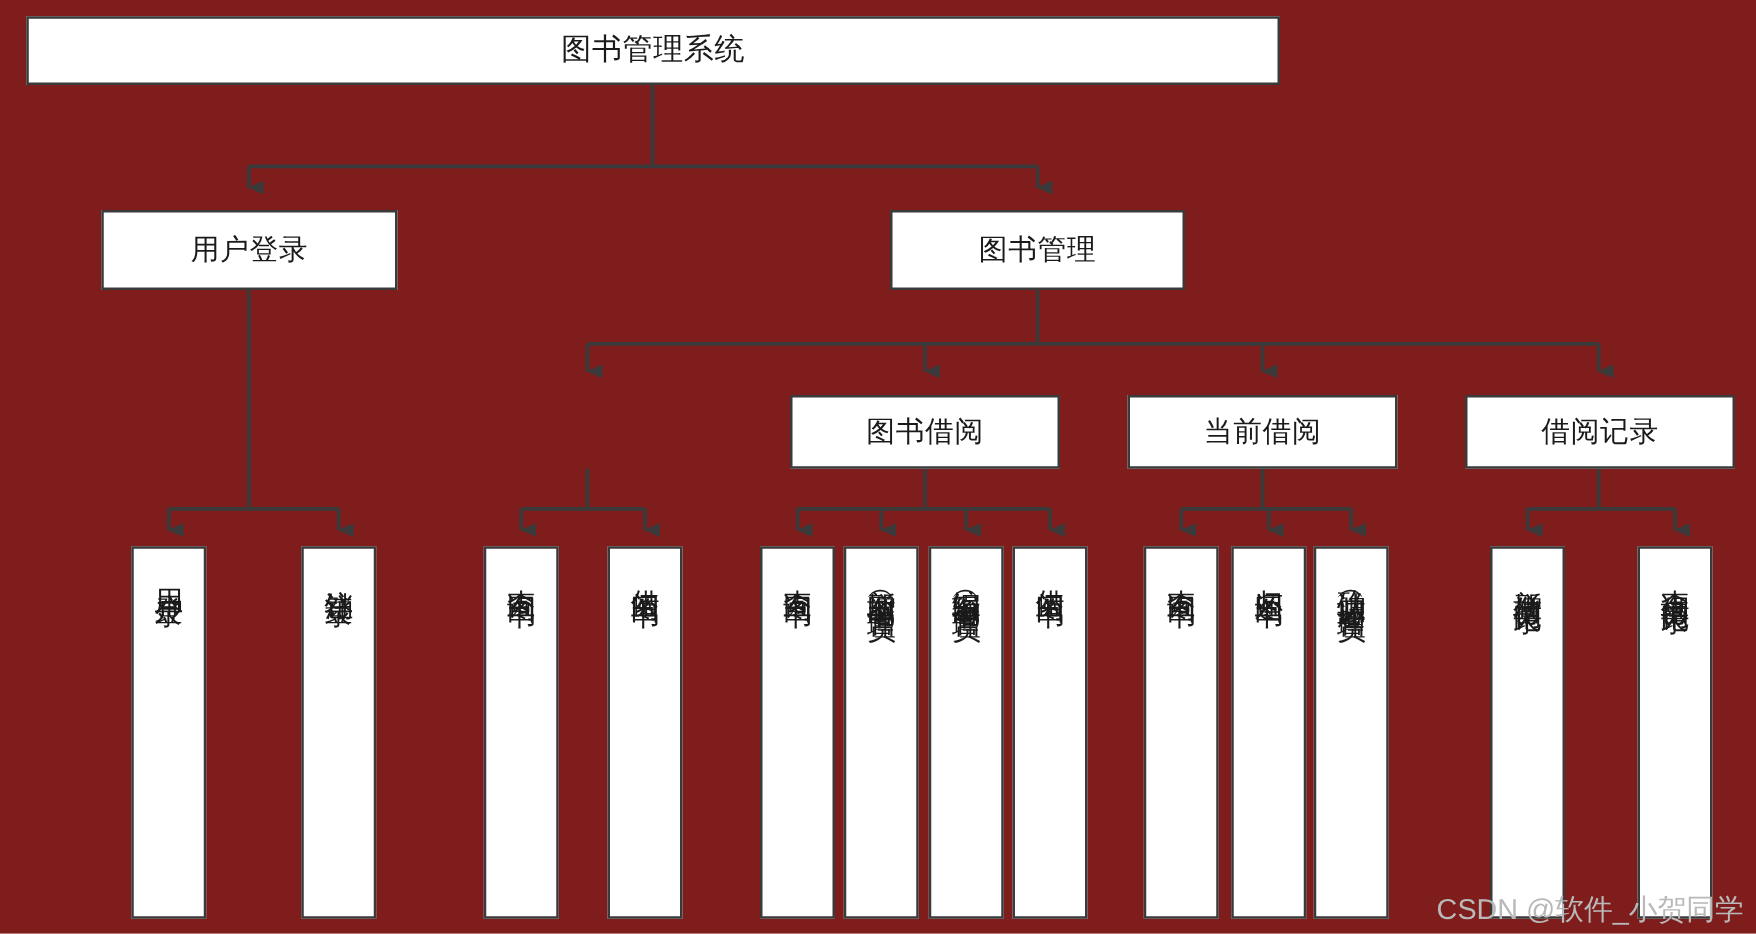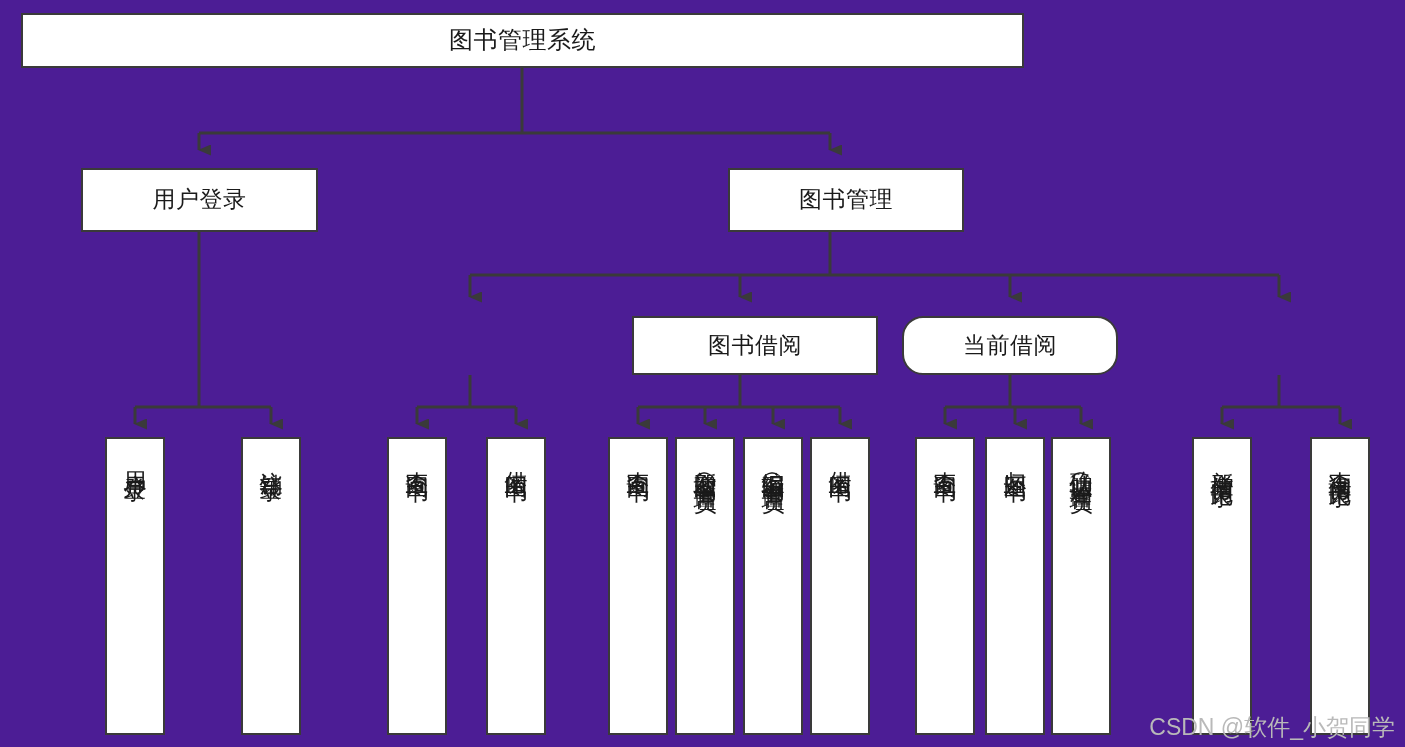--- a/index.html
+++ b/index.html
@@ -8,21 +8,21 @@
     padding: 0;
     background: #ffffff;
   }
   body {
     font-family: "Liberation Sans", "DejaVu Sans", sans-serif;
   }
   #diagram-canvas {
     position: relative;
     width: 1405px;
     height: 747px;
-    background: #4c1d95;
+    background: #7f1d1d;
     overflow: hidden;
   }
   #edges-layer {
     position: absolute;
     left: 0;
     top: 0;
     width: 1405px;
     height: 747px;
   }
   .node {
@@ -142,29 +142,32 @@
     </g>
   </svg>
 
   <div class="node root horizontal" style="left:21px; top:13px; width:1003px; height:55px;">
     <span class="label">图书管理系统</span>
   </div>
 
   <div class="node horizontal" style="left:81px; top:168px; width:237px; height:64px;">
     <span class="label">用户登录</span>
   </div>
-  <div class="node horizontal" style="left:712px; top:168px; width:236px; height:64px;margin-left:16px;">
+  <div class="node horizontal" style="left:712px; top:168px; width:236px; height:64px;">
     <span class="label">图书管理</span>
   </div>
 
-  <div class="node horizontal" style="left:632px; top:316px; width:246px; height:59px;">
+  <div class="node horizontal" style="left:632px; top:316px; width:216px; height:59px;">
     <span class="label">图书借阅</span>
   </div>
-  <div class="node horizontal" style="left:902px; top:316px; width:216px; height:59px;border-radius:21px;">
+  <div class="node horizontal" style="left:902px; top:316px; width:216px; height:59px;">
     <span class="label">当前借阅</span>
+  </div>
+  <div class="node horizontal" style="left:1172px; top:316px; width:216px; height:59px;">
+    <span class="label">借阅记录</span>
   </div>
 
   <div class="node vertical" style="left:105px; top:437px; width:60px; height:298px;">
     <span class="label">用户登录</span>
   </div>
   <div class="node vertical" style="left:241px; top:437px; width:60px; height:298px;">
     <span class="label">注销登录</span>
   </div>
 
   <div class="node vertical" style="left:387px; top:437px; width:60px; height:298px;">

